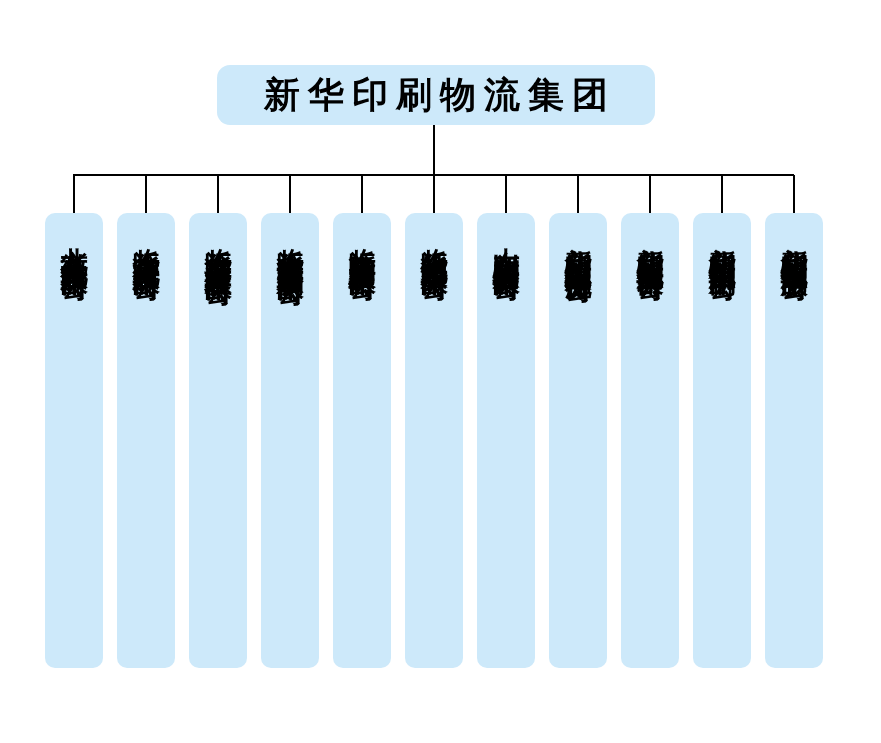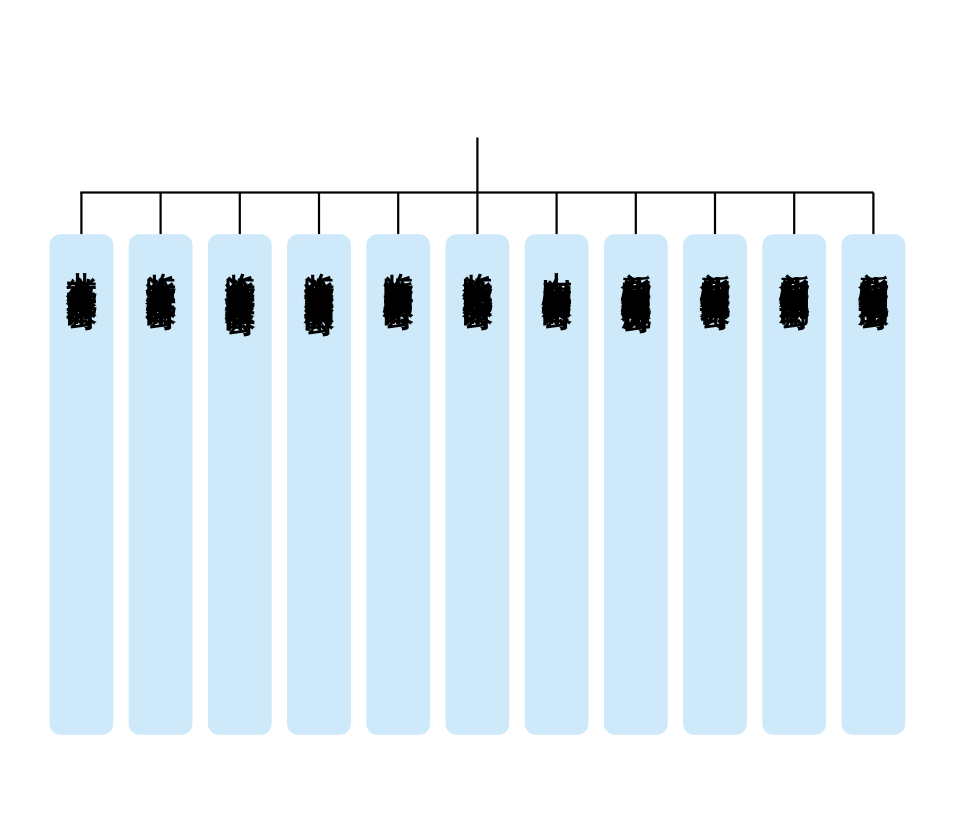--- a/index.html
+++ b/index.html
@@ -82,20 +82,23 @@
     letter-spacing: 2.5px;
     line-height: 1.05;
     white-space: nowrap;
   }
 </style>
 </head>
 <body>
 
 <div class="stage">
 
+  <div class="root-box">
+    <span class="root-label">新华印刷物流集团</span>
+  </div>
 
   <div class="line trunk"></div>
   <div class="line hbar"></div>
 
   <div class="line stub s0"></div>
   <div class="line stub s1"></div>
   <div class="line stub s2"></div>
   <div class="line stub s3"></div>
   <div class="line stub s4"></div>
   <div class="line stub s5"></div>

